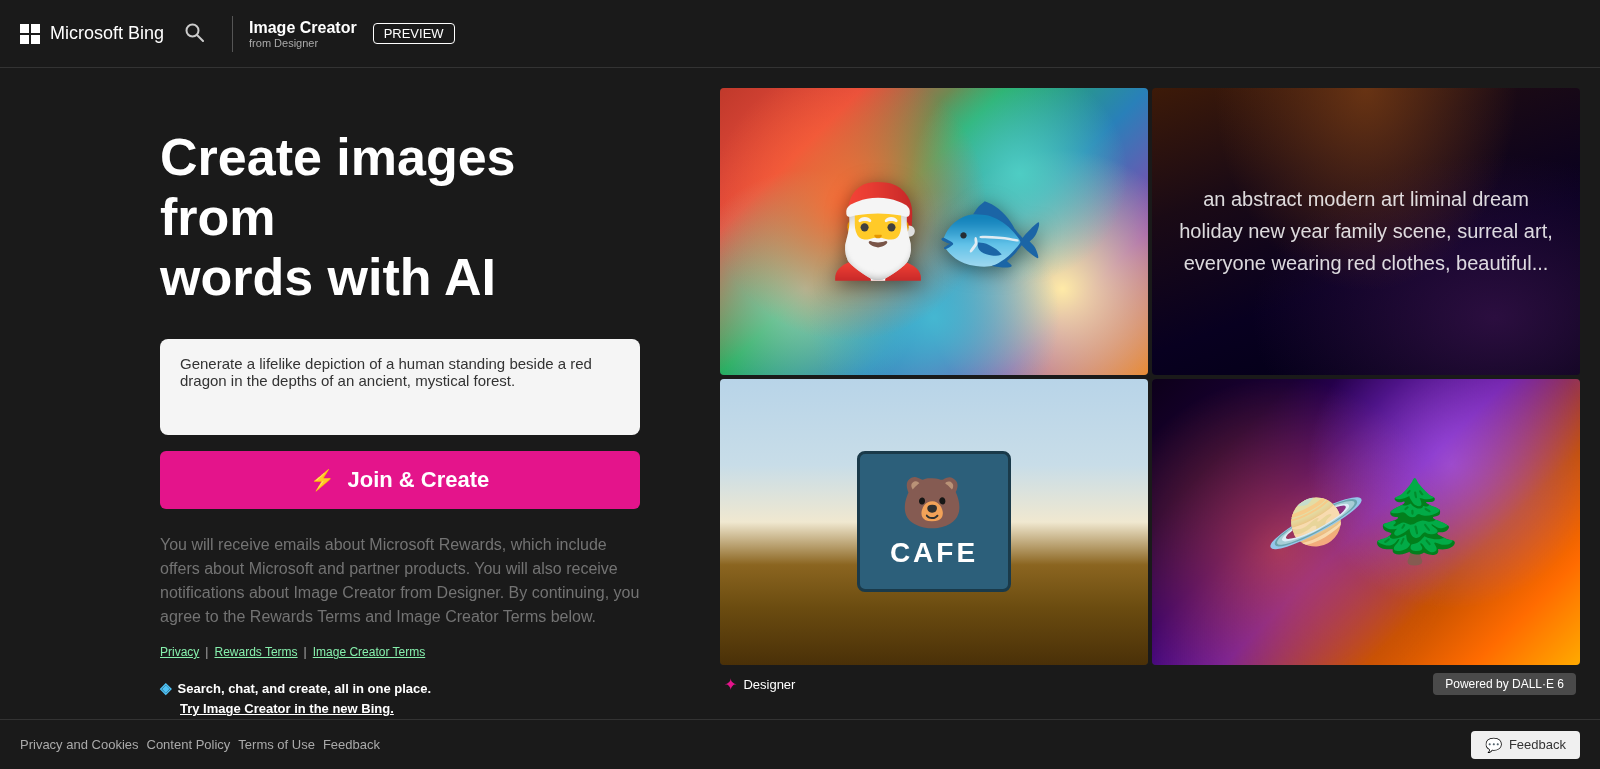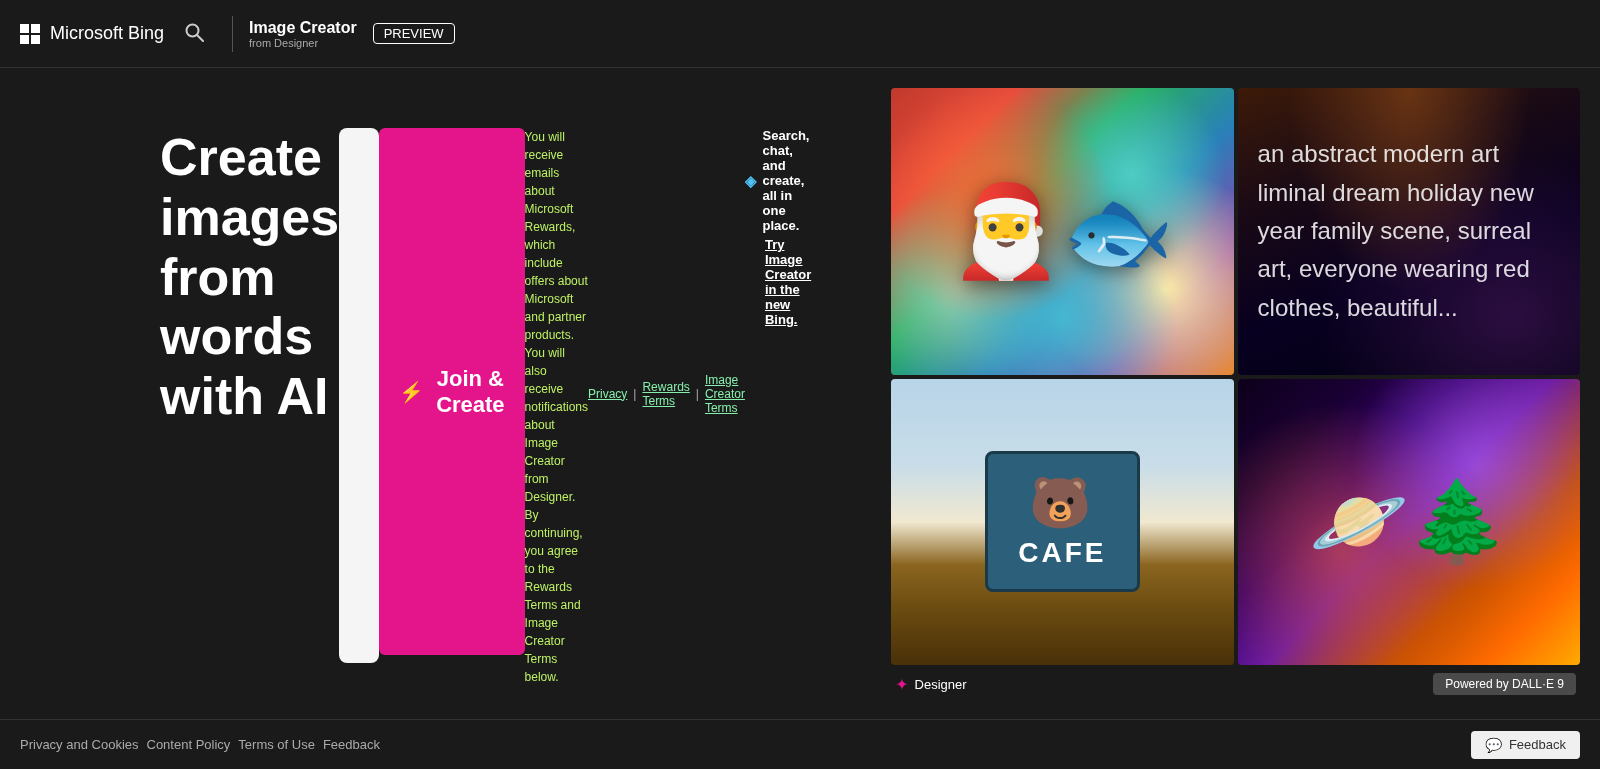--- a/index.html
+++ b/index.html
@@ -84,22 +84,22 @@
     .main-container {
       display: flex;
       height: calc(769px - 68px - 50px);
     }
 
     
     .left-panel {
       flex: 0 0 700px;
       padding: 60px 60px 40px 160px;
       display: flex;
-      flex-direction: row;
-      justify-content: flex-start;
+      flex-direction: column;
+      justify-content: space-between;
     }
     .main-heading {
       font-size: 52px;
       font-weight: 700;
       line-height: 1.15;
       color: #ffffff;
       margin-bottom: 32px;
     }
     .prompt-input-container {
       background: #f5f5f5;
@@ -142,22 +142,22 @@
       font-weight: 700;
       color: #ffffff;
       margin-bottom: 12px;
     }
     .learn-more-link {
       color: #ffffff;
       text-decoration: underline;
       cursor: pointer;
     }
     .description-small {
-      font-size: 12px;
-      color: #bef264;
+      font-size: 16px;
+      color: #737373;
       line-height: 1.5;
       margin-bottom: 16px;
       max-width: 480px;
     }
     .links-row {
       display: flex;
       align-items: center;
       gap: 6px;
       font-size: 12px;
       margin-bottom: 20px;
@@ -209,22 +209,22 @@
     }
     .image-cell {
       position: relative;
       overflow: hidden;
       border-radius: 4px;
       background: #2a2a2a;
     }
     .img-abstract-text {
       position: absolute;
       color: rgba(255,255,255,0.85);
-      font-size: 24px;
-      text-align: left;
+      font-size: 20px;
+      text-align: center;
       padding: 20px;
       z-index: 2;
       line-height: 1.6;
     }
 
     
     .images-footer {
       display: flex;
       align-items: center;
       justify-content: space-between;
@@ -469,21 +469,21 @@
         </div>
       </div>
 
     </div>
 
     <div class="images-footer">
       <div class="designer-badge">
         <span class="designer-icon">✦</span>
         <span>Designer</span>
       </div>
-      <div class="dall-e-badge">Powered by DALL·E 9</div>
+      <div class="dall-e-badge">Powered by DALL·E 6</div>
     </div>
 
   </div>
 </div>
 
 <footer class="footer">
   <div class="footer-links">
     <a>Privacy and Cookies</a>
     <a>Content Policy</a>
     <a>Terms of Use</a>

